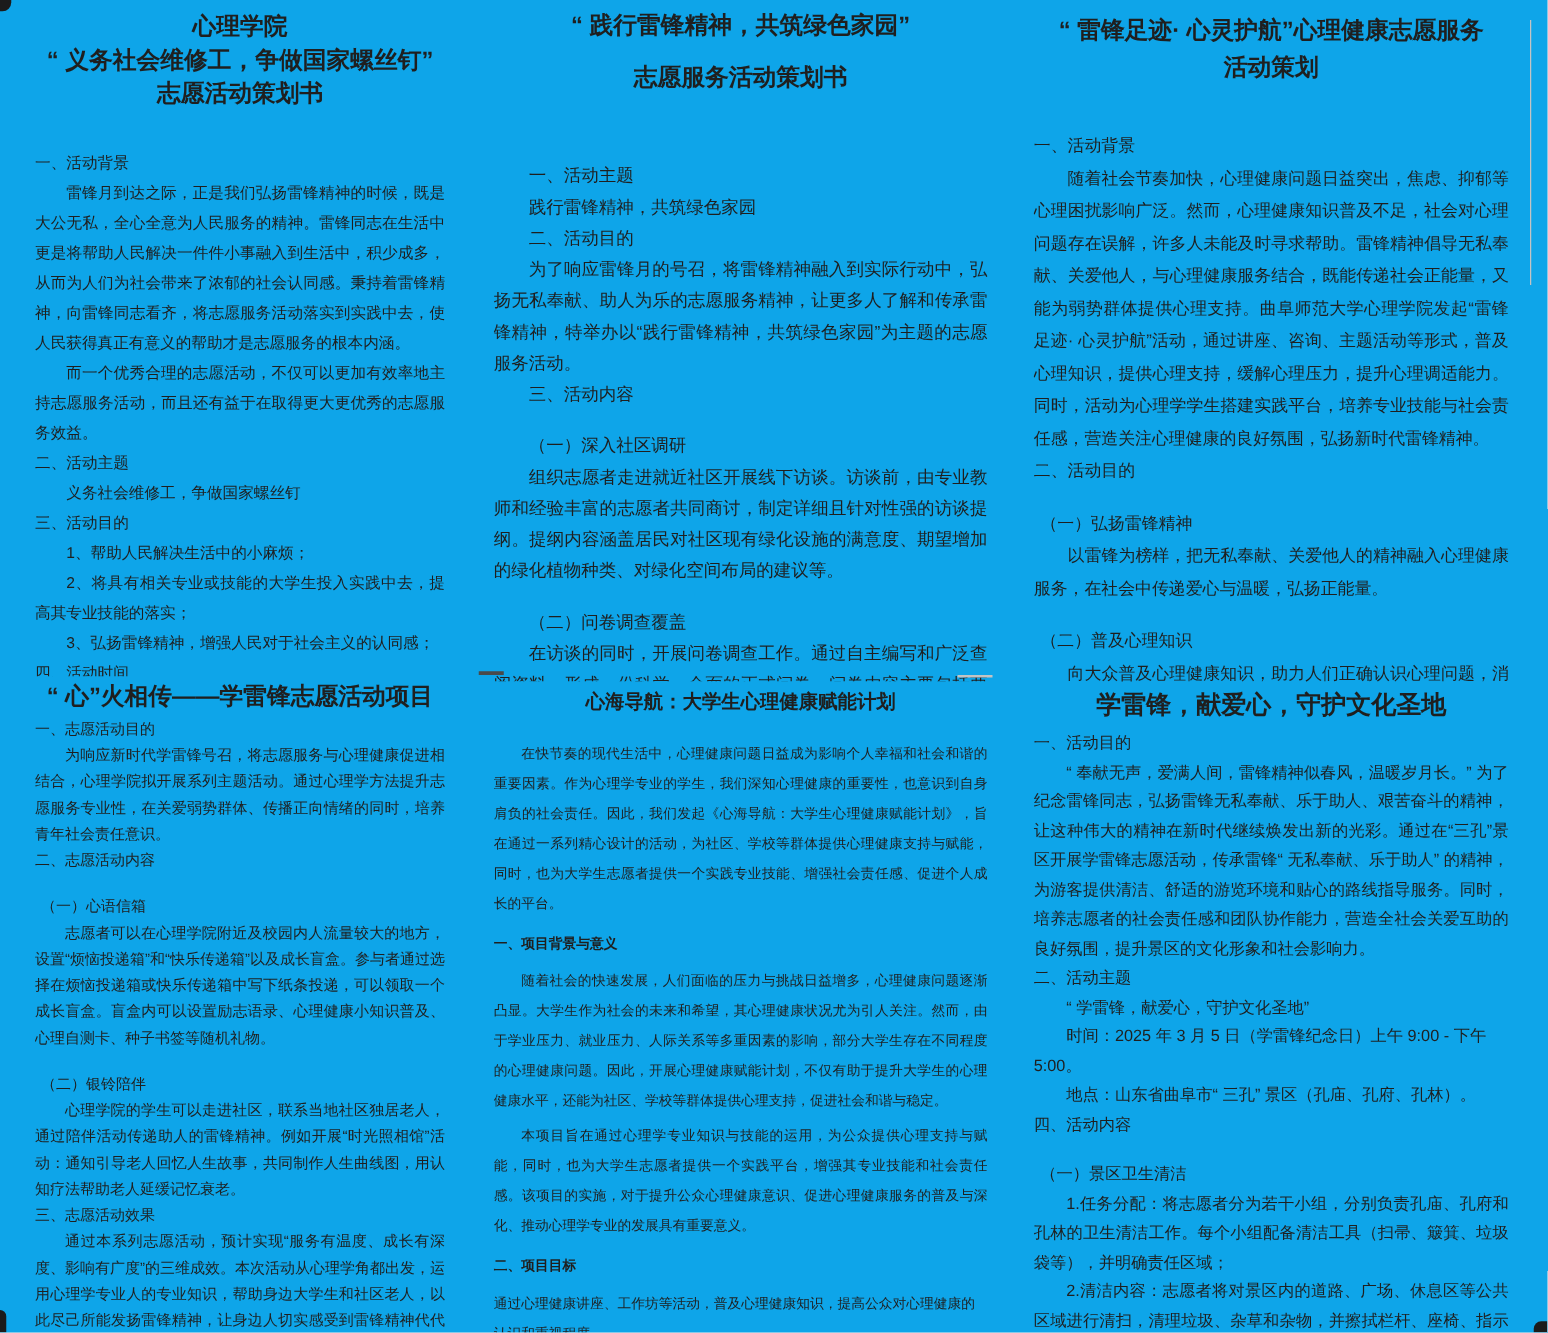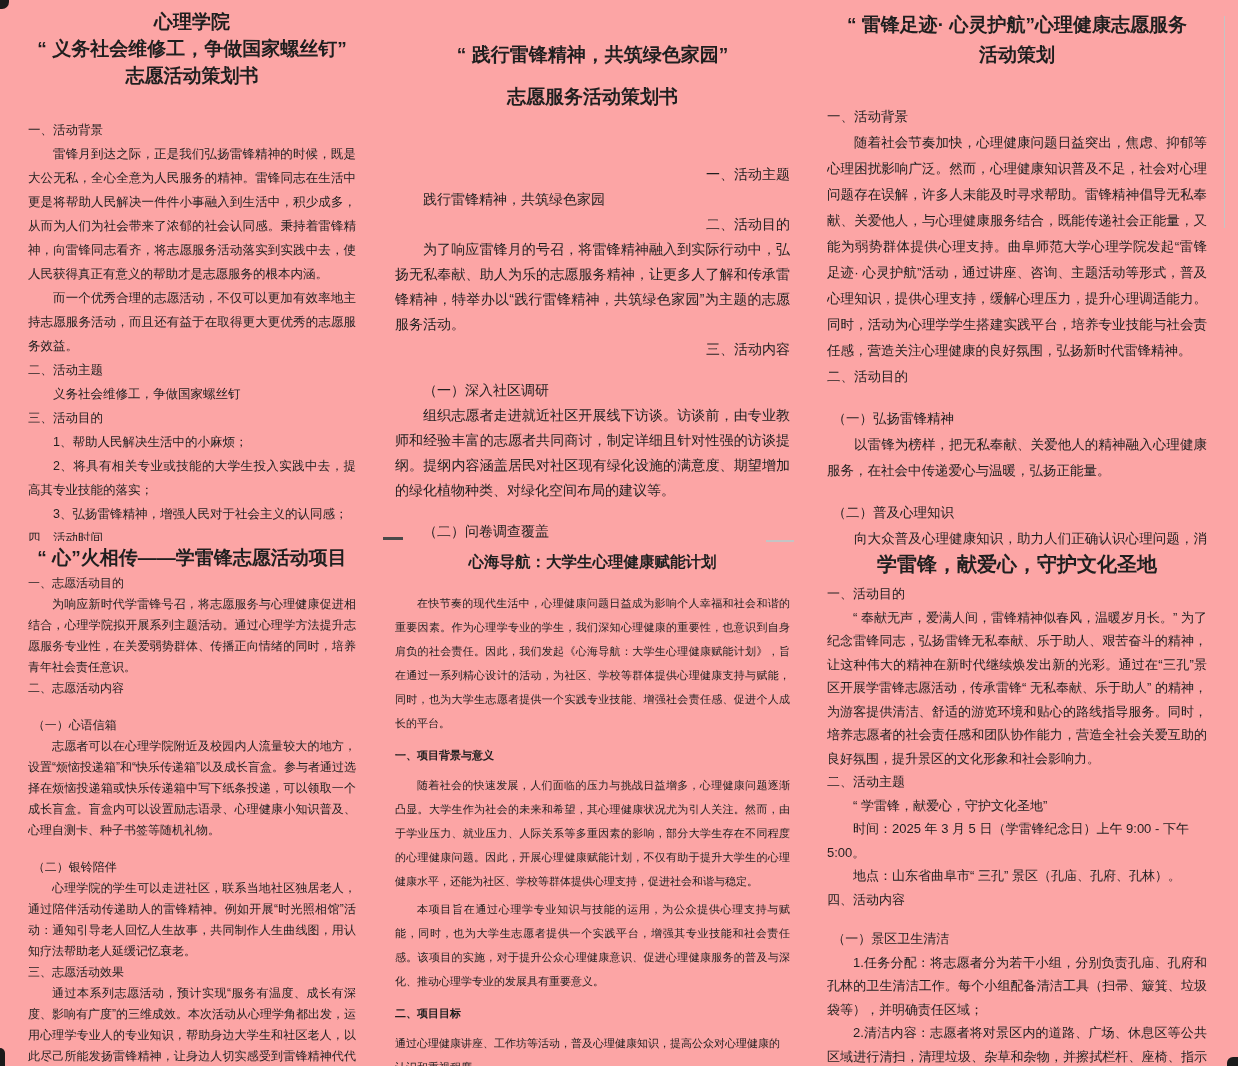--- a/index.html
+++ b/index.html
@@ -1,17 +1,17 @@
 <!DOCTYPE html>
 <html><head>
 <meta charset="utf-8">
 <style>
   html,body{margin:0;padding:0;background:#e8e8e8;}
   #canvas{
-    position:relative;width:1238px;height:1066px;background:#fca5a5;
+    position:relative;width:1238px;height:1066px;background:#0ea5e9;
     overflow:hidden;font-family:"Liberation Sans",sans-serif;color:#1f1f1f;
   }
   .col{position:absolute;top:0;}
   .pg{overflow:hidden;position:relative;}
   .blk{margin:0;}
   
   .t  {font-weight:bold;text-align:center;}
   .h2 {font-weight:bold;text-align:center;}
   .sec{}
   .sub{text-indent:0.4em;margin-top:16px;}
@@ -21,24 +21,24 @@
   .c1{left:28px;width:328px;}
   .c1 .pg1{height:533px;padding-top:8px;font-size:12.5px;line-height:24px;}
   .c1 .pg1 .t{font-size:19px;line-height:27px;}
   .c1 .pg1 .t + .sec{margin-top:29px;}
   .c1 .pg2{height:533px;font-size:12px;line-height:21px;}
   .c1 .pg2 .h2{font-size:19px;line-height:26px;margin:4px 0 2px 0;}
   .c1 .ln{text-indent:2em;}
   
   .c2{left:395px;width:395px;}
   .c2 .pg1{height:537px;padding-top:8px;font-size:14px;line-height:25px;}
-  .c2 .pg1 .t{font-size:19px;line-height:26px;margin-top:34px;}
+  .c2 .pg1 .t{font-size:19px;line-height:26px;}
   .c2 .pg1 .t + .t{margin-top:16px;text-align:center;}
   .c2 .pg1 .t + .sec{margin-top:52px;}
-  .c2 .pg1 .sec{text-indent:2em;text-align:right;}
+  .c2 .pg1 .sec{text-indent:2em;}
   .c2 .pg1 .sub{text-indent:2em;}
   .c2 .pg1 .ln{text-indent:2em;}
   .c2 .pg2{height:529px;font-size:11px;line-height:24px;}
   .c2 .pg2 .h2{font-size:15.5px;line-height:22px;margin:6px 0 18px 0;}
   .c2 .pg2 .sec{font-weight:bold;margin:8px 0 6px 0;}
   .c2 .pg2 .p{margin-bottom:4px;}
   .c2 .pg2 .ln{text-indent:0;}
   
   .c3{left:827px;width:380px;}
   .c3 .pg1{height:536px;padding-top:10px;font-size:13.5px;line-height:26px;}

